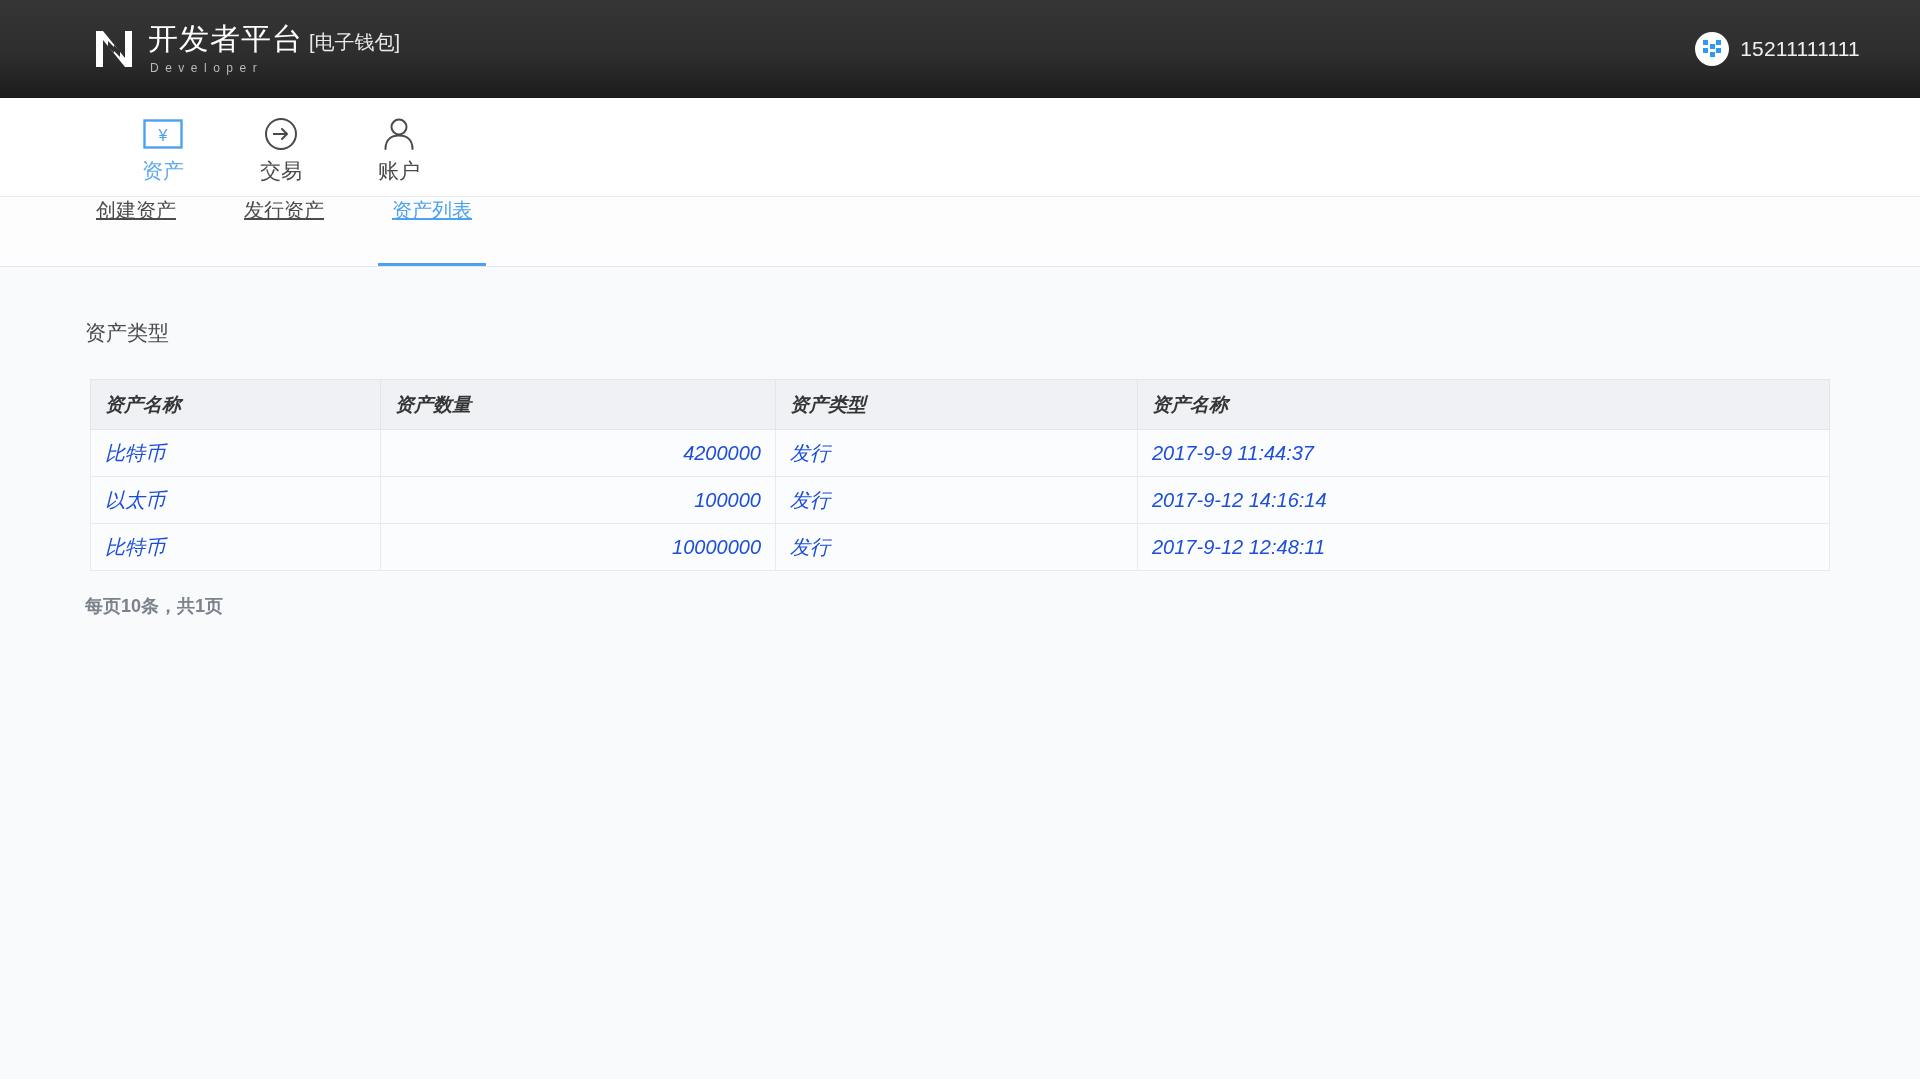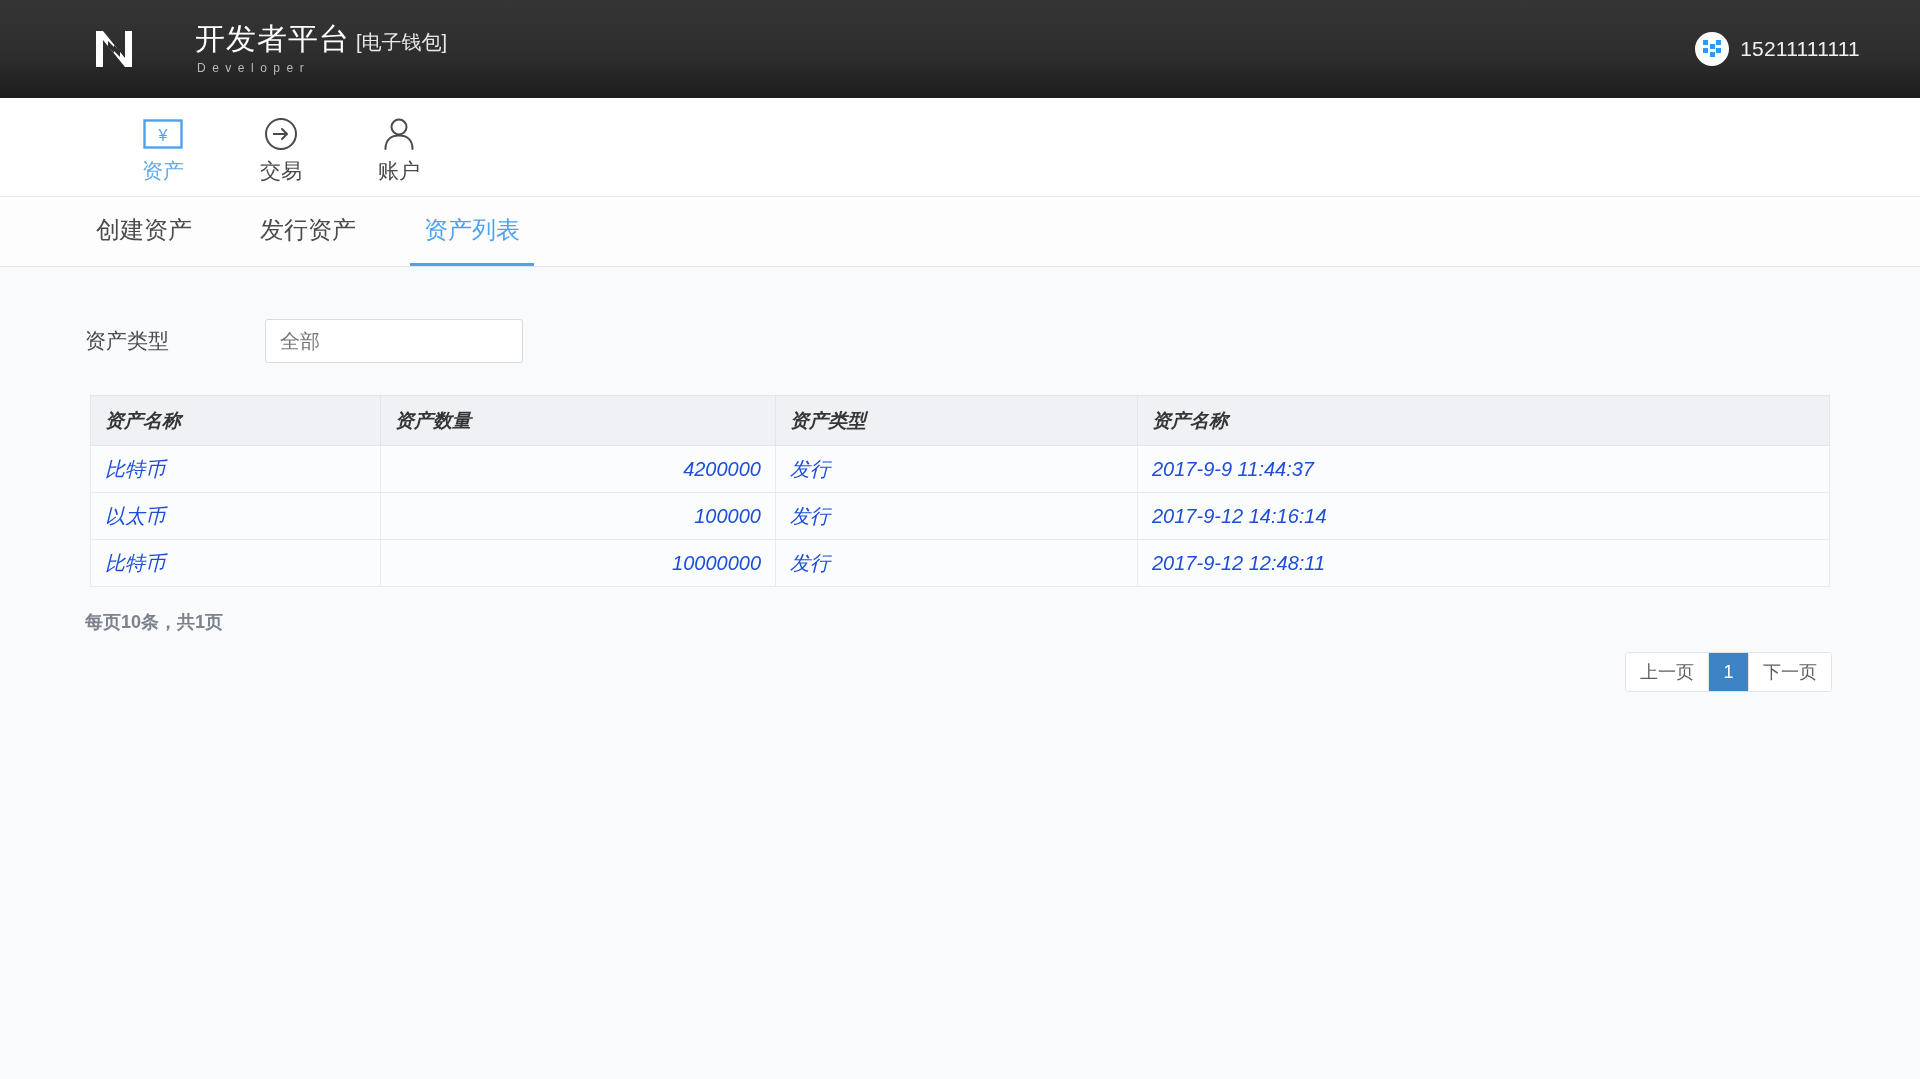--- a/index.html
+++ b/index.html
@@ -11,21 +11,21 @@
   }
   .page { width:1920px; height:1079px; position:relative; overflow:hidden; }
 
   
   .topbar {
     height:98px; width:100%;
     background:linear-gradient(180deg,#353535 0%,#2e2e2e 55%,#1c1c1c 100%);
     display:flex; align-items:center;
     position:relative;
   }
-  .brand { display:flex; align-items:flex-end; margin-left:94px;gap:47px; }
+  .brand { display:flex; align-items:flex-end; margin-left:94px; }
   .brand-logo { width:40px; height:44px; flex:0 0 auto; margin-right:14px; margin-bottom:4px; }
   .brand-text { display:flex; flex-direction:column; }
   .brand-line1 { display:flex; align-items:baseline; }
   .brand-title {
     font-size:30px; color:#ffffff; letter-spacing:1px; line-height:1;
   }
   .brand-sub {
     font-size:20px; color:#e8e8e8; margin-left:6px; line-height:1;
   }
   .brand-dev {
@@ -58,25 +58,26 @@
   .navitem.active .navlabel { color:#5dabf0; }
 
   
   .subtabs {
     height:70px; background:#fdfdfe;
     display:flex; align-items:stretch;
     padding-left:82px;
     border-bottom:1px solid #e4e8ee;
   }
   .subtab {
-    display:flex; align-items:center; justify-content:center;
+    display:flex; justify-content:center;
     padding:0 14px; margin-right:40px;
-    font-size:24px; color:#4b4b4b;
+    font-size:20px; color:#4b4b4b;
     border-bottom:3px solid transparent;
     cursor:pointer;
+    text-decoration:underline;
   }
   .subtab.active { color:#4da2f0; border-bottom-color:#4da2f0; }
 
   
   .content {
     background:#f8fafc;
     height:var(--content-h,857px);
     padding:0;
     position:relative;
   }
@@ -221,21 +222,20 @@
     <div class="subtab active">
       <span>资产列表</span>
     </div>
   </div>
 
   <div class="content">
     <div class="inner">
 
       <div class="filter-row">
         <div class="filter-label">资产类型</div>
-        <input class="filter-input" type="text" placeholder="全部" style="">
       </div>
 
       <div class="tablewrap">
         <table>
           <colgroup>
               <col class="c1">
               <col class="c2">
               <col class="c3">
               <col class="c4">
             </colgroup>
@@ -265,24 +265,17 @@
               <td class="num">10000000</td>
               <td>发行</td>
               <td>2017-9-12 12:48:11</td>
             </tr>
           </tbody>
         </table>
       </div>
 
       <div class="page-sum">每页10条，共1页</div>
 
-      <div class="pager-row">
-        <div class="pager">
-          <div class="pgbtn">上一页</div>
-          <div class="pgbtn active">1</div>
-          <div class="pgbtn">下一页</div>
-        </div>
-      </div>
 
     </div>
   </div>
 
 </div>
 
 </body></html>

